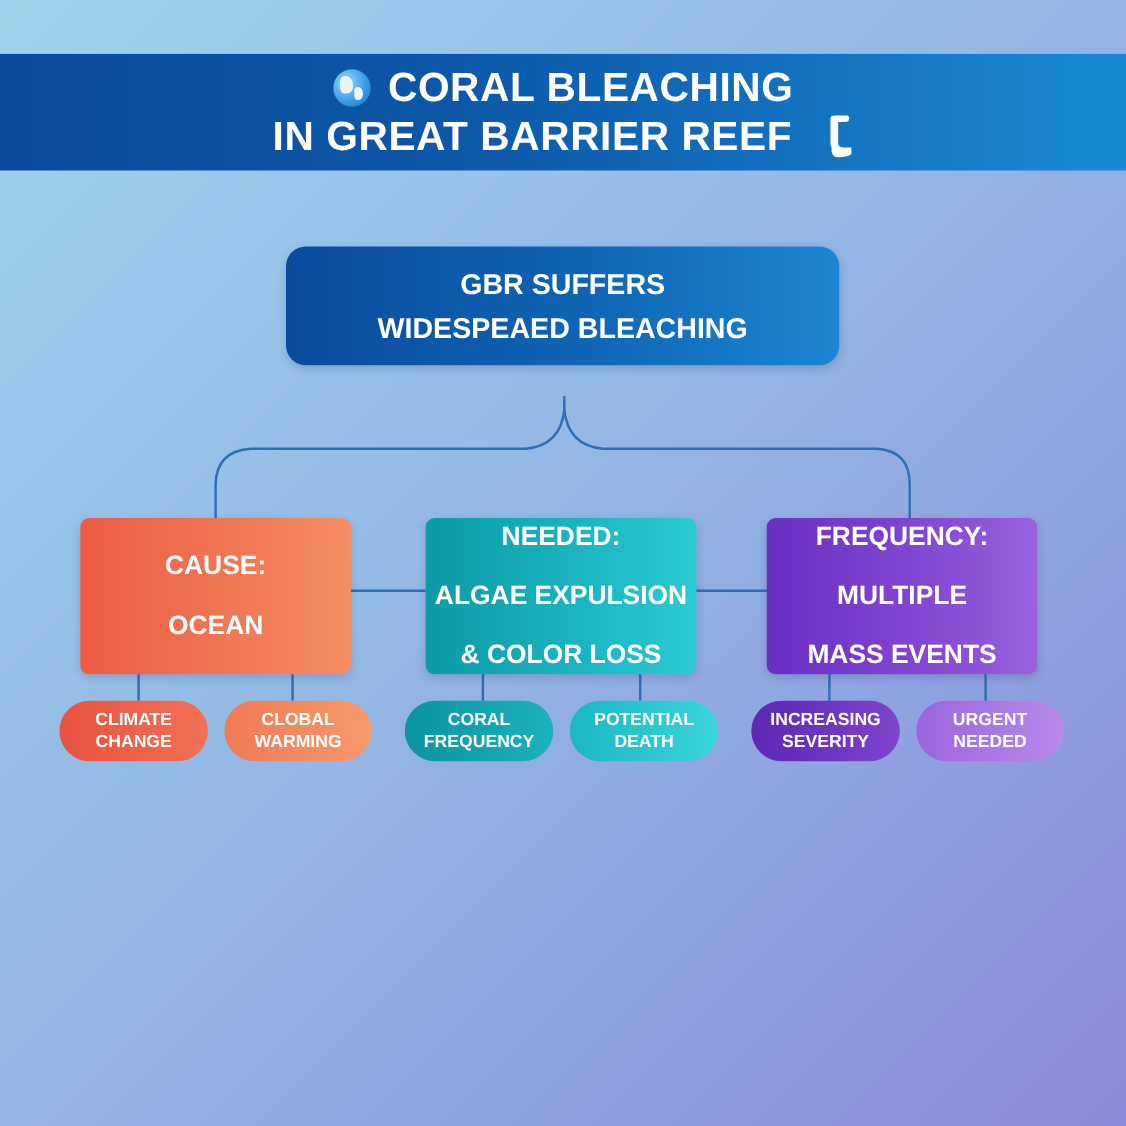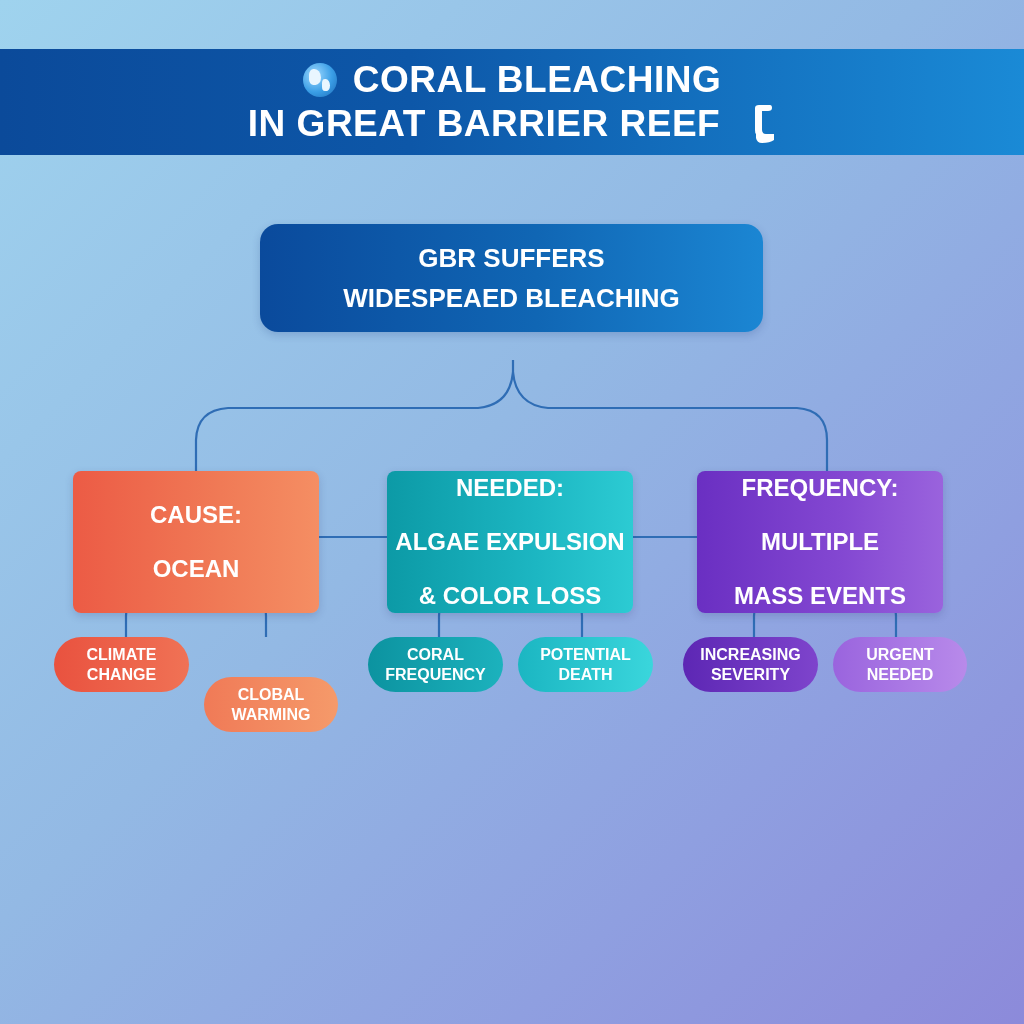--- a/index.html
+++ b/index.html
@@ -44,21 +44,21 @@
   }
   .node.cause { left:73px; background:linear-gradient(90deg,#ec5b45 0%,#f07a56 60%,#f58e63 100%); }
   .node.impact { left:387px; background:linear-gradient(90deg,#0c9aa6 0%,#1cb6c2 60%,#2ccbd3 100%); }
   .node.freq { left:697px; width:246px; background:linear-gradient(90deg,#6a2fc2 0%,#8448d2 60%,#9a63dd 100%); }
   .pill {
     position:absolute; top:637px; height:55px; border-radius:28px;
     color:#fff; font-weight:bold; font-size:16px; line-height:20px; text-align:center;
     display:flex; flex-direction:column; align-items:center; justify-content:center;
   }
   .p1 { left:54px; width:135px; background:linear-gradient(90deg,#e9523f,#f07255); }
-  .p2 { left:204px; width:134px; background:linear-gradient(90deg,#f07a57,#f59a6a);margin-top:40px; }
+  .p2 { left:204px; width:134px; background:linear-gradient(90deg,#f07a57,#f59a6a); }
   .p3 { left:368px; width:135px; background:linear-gradient(90deg,#0c93a0,#1cb2bd); }
   .p4 { left:518px; width:135px; background:linear-gradient(90deg,#1bb6c2,#3ad6dc); }
   .p5 { left:683px; width:135px; background:linear-gradient(90deg,#5d27b4,#7e44cc); }
   .p6 { left:833px; width:134px; background:linear-gradient(90deg,#9a64de,#b88aea); }
 </style>
 </head>
 <body>
 
 <div class="banner">
   <div class="line">

